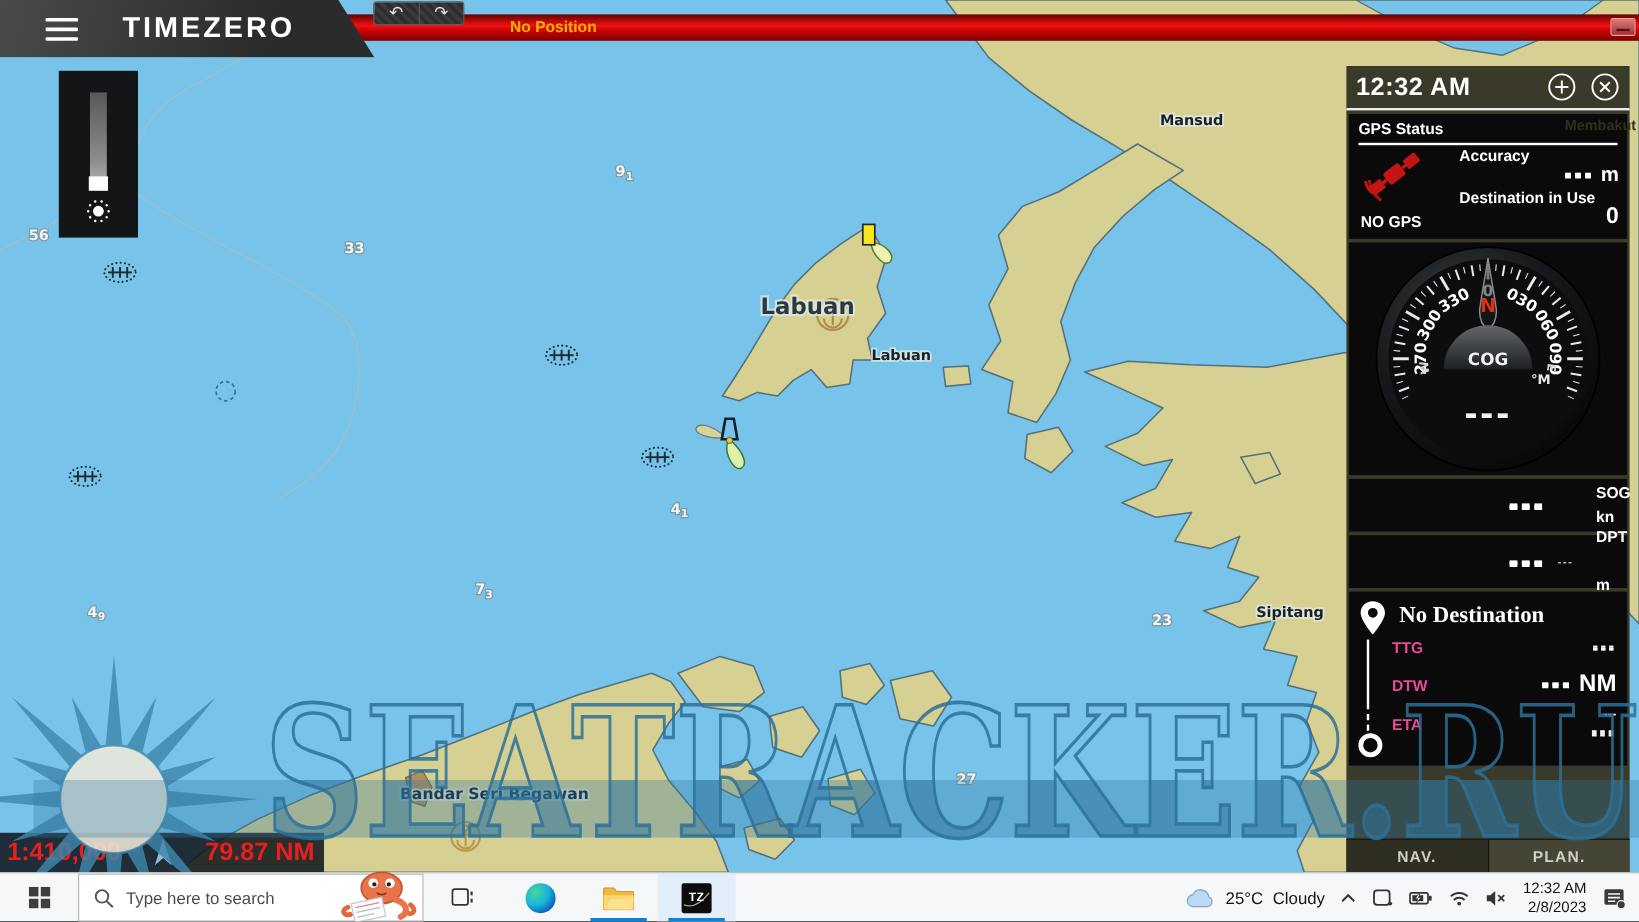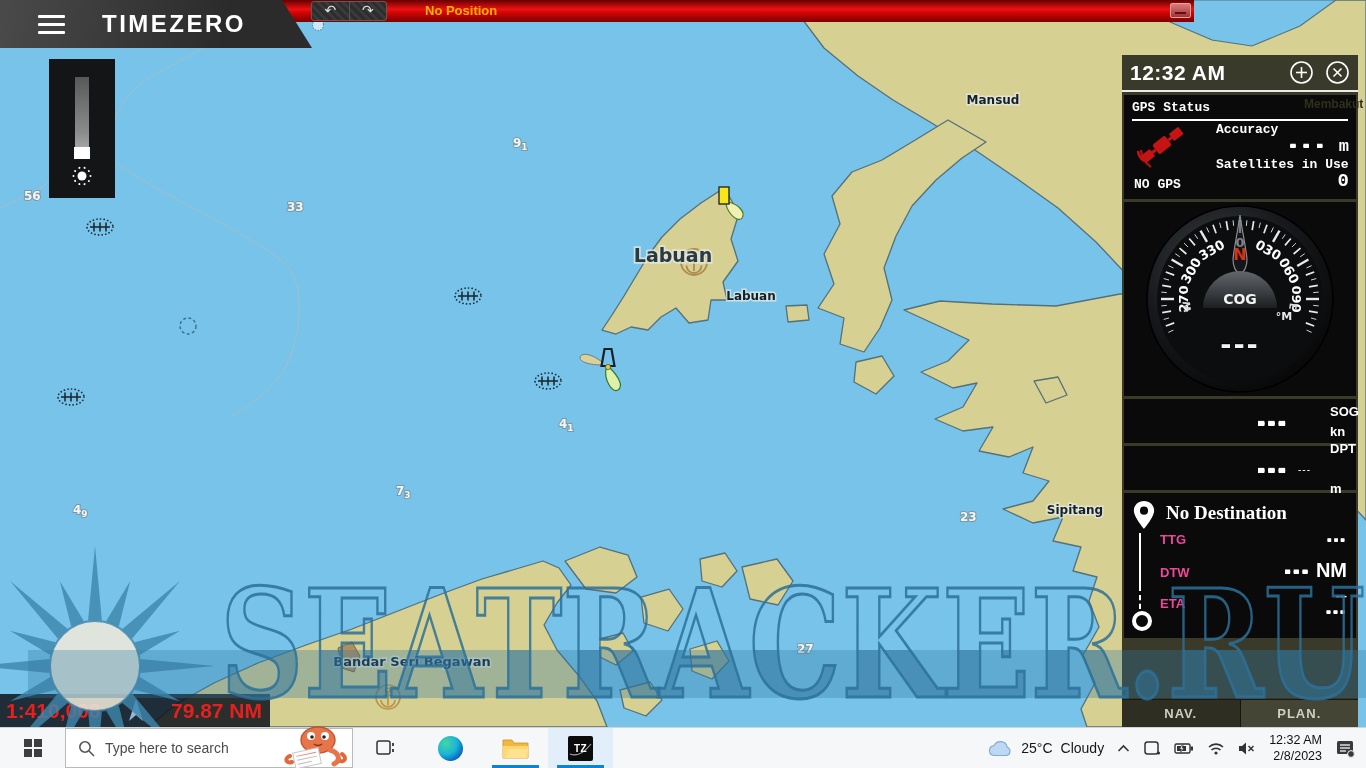--- a/index.html
+++ b/index.html
@@ -11,21 +11,21 @@
   #map{position:absolute;left:0;top:0;width:1366px;height:727px;z-index:0;}
   .coast{fill:#d6d092;stroke:#54707a;stroke-width:1.3;stroke-linejoin:round;}
   .seafill{fill:#77c3ea;stroke:#54707a;stroke-width:1.1;}
   .contour{fill:none;stroke:#a6bec5;stroke-width:1;}
   .sounding{font-size:12px;font-weight:bold;fill:#f1f6f7;stroke:#7d98a2;stroke-width:2px;paint-order:stroke;}
   .sounding .sub{font-size:9px;}
   .maplab{font-size:12px;font-weight:bold;fill:#14202a;stroke:rgba(228,233,226,.75);stroke-width:3px;paint-order:stroke;}
   .maplab.big{font-size:19px;fill:#2a3a42;stroke-width:3.5px;}
 
   
-  #alertbar{position:absolute;left:0;top:0;width:1194px;height:22px;z-index:6;
+  #alertbar{position:absolute;left:0;top:12px;width:1366px;height:22px;z-index:6;
     background:linear-gradient(#640000,#ee1111 42%,#cc0404 60%,#7c0000);text-align:center;}
   #alert-text{position:absolute;left:425px;top:3px;font-size:13px;font-weight:bold;color:#ffb400;}
   #minimize-btn{position:absolute;right:3px;top:3px;width:21px;height:15px;border-radius:2px;
     background:linear-gradient(#d97c7c,#a63232);border:1px solid #e2a5a5;box-sizing:border-box;}
   #minimize-btn .dash{position:absolute;left:4px;bottom:3px;width:11px;height:2px;background:#571111;}
   #undoredo{position:absolute;left:311px;top:1px;width:76px;height:20px;z-index:7;display:flex;
     background:repeating-linear-gradient(45deg,#2d2d2d 0 3px,#3a3a3a 3px 6px);
     border:1px solid #5c5c5c;border-radius:3px;box-sizing:border-box;}
   .ur-btn{flex:1;color:#e4e4e4;font-size:14px;line-height:17px;text-align:center;}
   .ur-btn:first-child{border-right:1px solid #555;}
@@ -52,21 +52,21 @@
   
   #watermark{position:absolute;left:0;top:0;width:1366px;height:727px;z-index:7;pointer-events:none;}
   #wm-text{font-family:"DejaVu Serif",serif;font-weight:bold;font-size:150px;}
 
   
   #panel{position:absolute;left:1122px;top:55px;width:236px;bottom:41px;background:#3a3a2b;z-index:5;}
   #panel-header{height:35px;display:flex;align-items:center;padding:0 8px;border-bottom:2px solid #ececec;}
   #panel-clock{color:#fff;font-size:21px;font-weight:bold;letter-spacing:.5px;}
   .hdr-icons{margin-left:auto;display:flex;gap:11px;}
   .card{margin:3px 2px;background:#0a0a0a;position:relative;}
-  #gps-card{height:104px;font-family:Liberation Mono, monospace;}
+  #gps-card{height:104px;}
   #gps-title{position:absolute;left:8px;top:5px;color:#fff;font-weight:bold;font-size:13px;}
   #gps-rule{position:absolute;left:8px;right:8px;top:24px;height:2px;background:#fff;}
   #gps-sat{position:absolute;left:8px;top:28px;}
   #gps-nogps{position:absolute;left:10px;top:82px;color:#fff;font-weight:bold;font-size:13px;}
   .gps-right{position:absolute;left:92px;right:7px;top:27px;color:#fff;}
   .gps-lab{font-size:13px;font-weight:bold;}
   .gps-val{text-align:right;font-size:19px;font-weight:bold;margin-top:-2px;}
   .gps-val .unit{font-size:17px;}
   #compass-card{height:194px;display:flex;align-items:center;justify-content:center;}
   .dial-num{fill:#fff;font-size:13px;font-weight:bold;text-anchor:middle;}
@@ -276,21 +276,21 @@
       </g>
       <g fill="none" stroke="#c41414" stroke-width="2.5">
         <path d="M 12,38 A 14,14 0 0 1 6,28"></path>
         <path d="M 19,44 A 23,23 0 0 1 9,27" opacity="0.85"></path>
       </g>
     </svg>
     <div id="gps-nogps">NO GPS</div>
     <div class="gps-right">
       <div class="gps-lab">Accuracy</div>
       <div class="gps-val"><span class="fat">---</span> <span class="unit">m</span></div>
-      <div class="gps-lab">Satellites in Use</div>
+      <div class="gps-lab">Destination in Use</div>
       <div class="gps-val">0</div>
     </div>
   </div>
 
   <div class="card" id="compass-card">
     <svg id="gauge" width="190" height="190" viewBox="-95 -95 190 190">
       <defs>
         <radialGradient id="bezelg" cx="38%" cy="32%" r="75%">
           <stop offset="0%" stop-color="#3c4044"></stop>
             <stop offset="55%" stop-color="#17191c"></stop>

